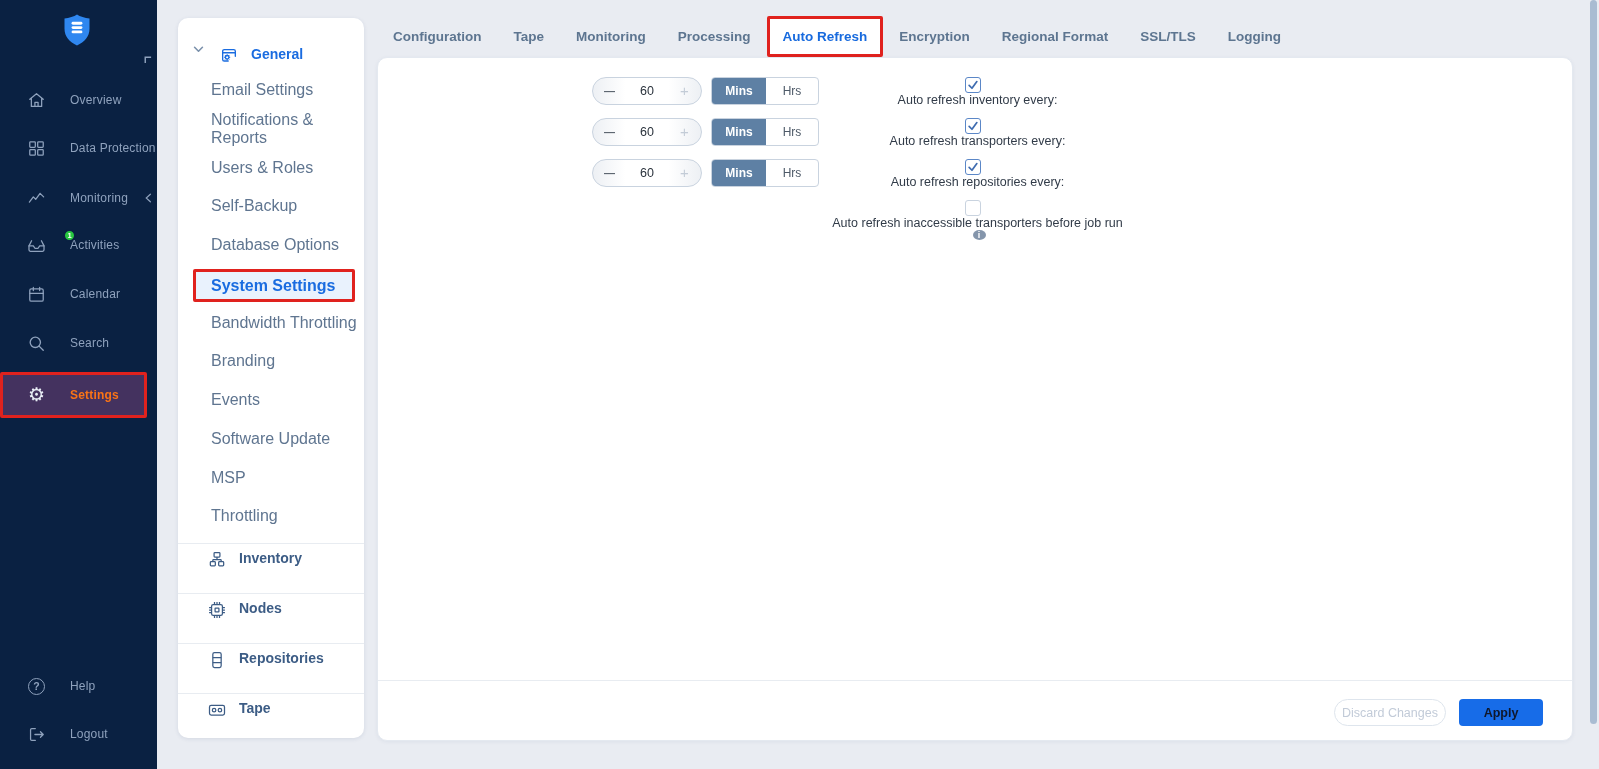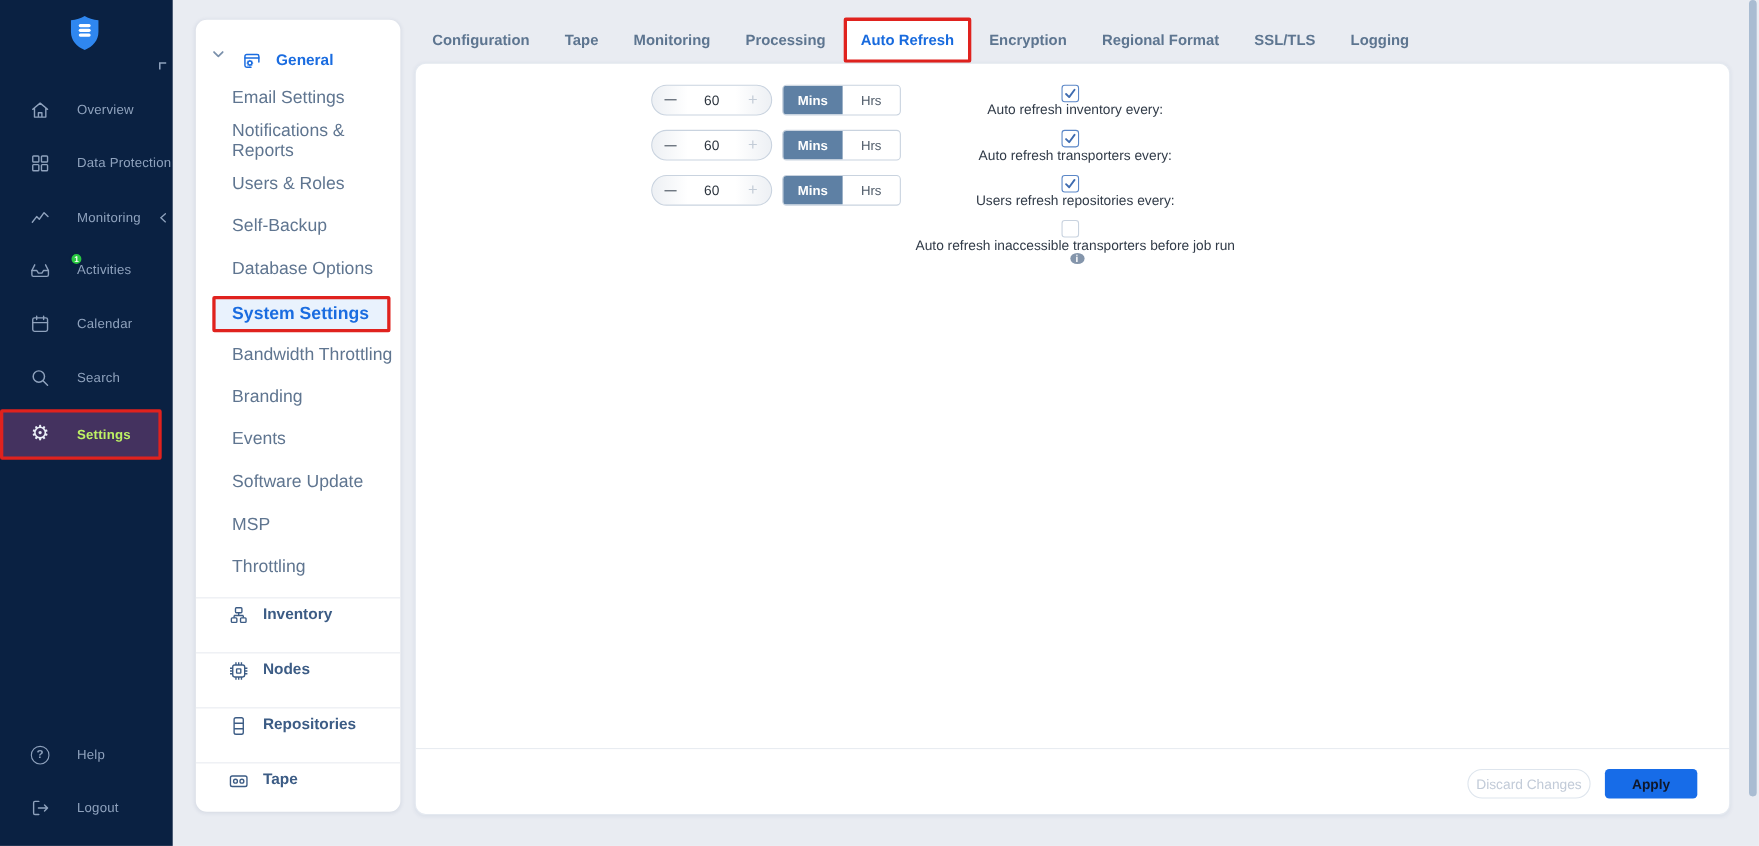--- a/index.html
+++ b/index.html
@@ -7,21 +7,21 @@
   body { font-family:"Liberation Sans", sans-serif; background:#e9ecf2; overflow:hidden; }
   .app { position:relative; width:1599px; height:769px; }
 
   
   .sidebar { position:absolute; left:0; top:0; width:157px; height:769px; background:#0a2142; }
   .logo { position:absolute; left:62px; top:13px; }
   .corner-ico { position:absolute; left:143px; top:55px; }
   .side-item { position:absolute; left:0; width:157px; height:48px; display:flex; align-items:center; padding-left:27px; cursor:pointer; }
   .side-item .lbl { margin-left:24px; font-size:12px; color:#8fa2bd; letter-spacing:.2px; }
   .side-item.active { left:0; width:147px; height:46px; background:#44325f; border:3px solid #e0221e; border-radius:2px; padding-left:24px; }
-  .side-item.active .lbl { color:#bef264; font-weight:700; }
+  .side-item.active .lbl { color:#f97316; font-weight:700; }
   .gear-glyph { font-size:19px; color:#e9eef6; line-height:18px; }
   .badge { position:absolute; left:36px; top:-7px; width:13px; height:13px; background:#28c840; border:2px solid #0a2142; border-radius:50%; display:flex; align-items:center; justify-content:center; font-size:7.5px; font-weight:700; color:#fff; }
   .icon-wrap { position:relative; width:19px; height:19px; flex:0 0 19px; display:flex; align-items:center; justify-content:center; }
   .help-circle { width:17px; height:17px; border:1.6px solid #8fa2bd; border-radius:50%; display:flex; align-items:center; justify-content:center; font-size:10.5px; font-weight:700; color:#8fa2bd; }
   .chev-left { margin-left:16px; }
 
   
   .nav-card { position:absolute; left:178px; top:18px; width:186px; height:720px; background:#fff; border-radius:10px; box-shadow:0 1px 4px rgba(25,50,95,.10); }
   .sec-head { position:absolute; display:flex; align-items:flex-start; cursor:pointer; }
   .sec-head .sec-lbl { font-size:14px; font-weight:700; color:#3c5c85; margin-left:12px; }
@@ -308,21 +308,21 @@
           <div class="unit hrs">Hrs</div>
         </div>
       </div>
 
       <div class="row">
         <div class="cb">
           <svg width="12" height="12" viewBox="0 0 14 14">
               <polyline points="2.5,7.5 5.8,10.8 11.5,3" stroke="#3f6cb0" stroke-width="2" fill="none" stroke-linecap="round" stroke-linejoin="round"></polyline>
             </svg>
         </div>
-        <span class="r-lbl">Users refresh repositories every:</span>
+        <span class="r-lbl">Auto refresh repositories every:</span>
         <div class="stepper">
           <div class="step-btn minus">—</div>
           <input class="num" value="60" style="">
           <div class="step-btn plus">+</div>
         </div>
         <div class="unit-toggle">
           <div class="unit mins">Mins</div>
           <div class="unit hrs">Hrs</div>
         </div>
       </div>

